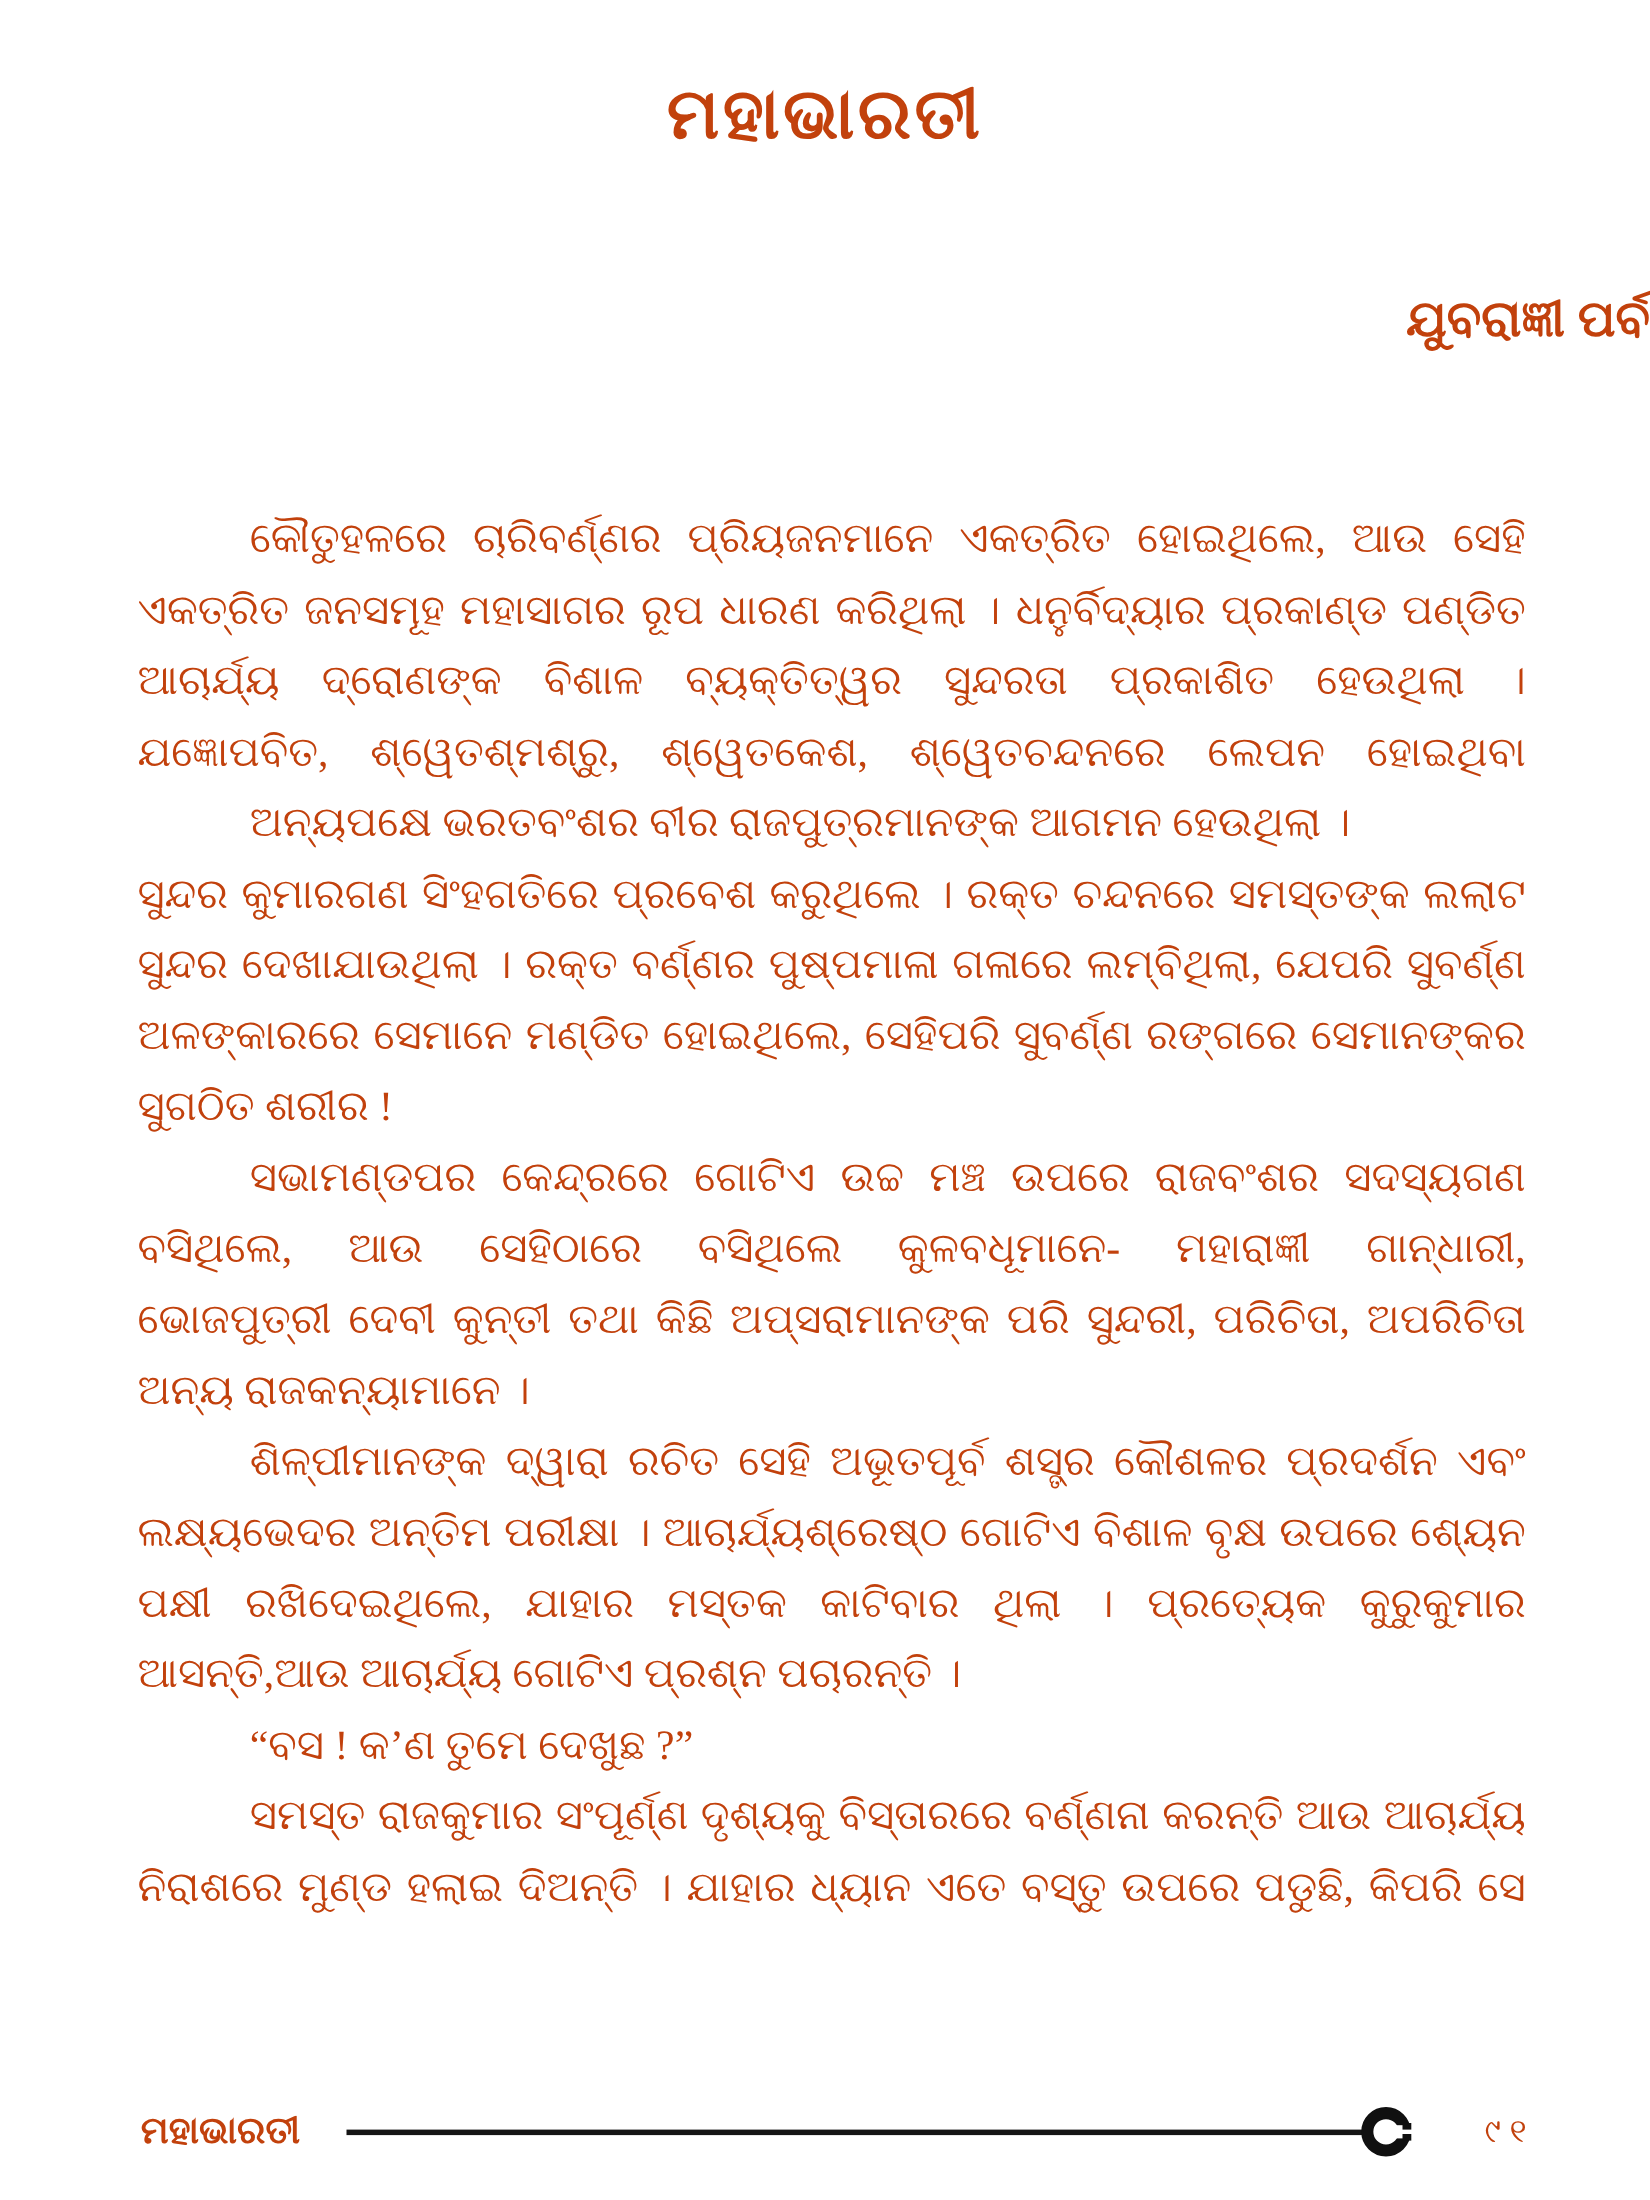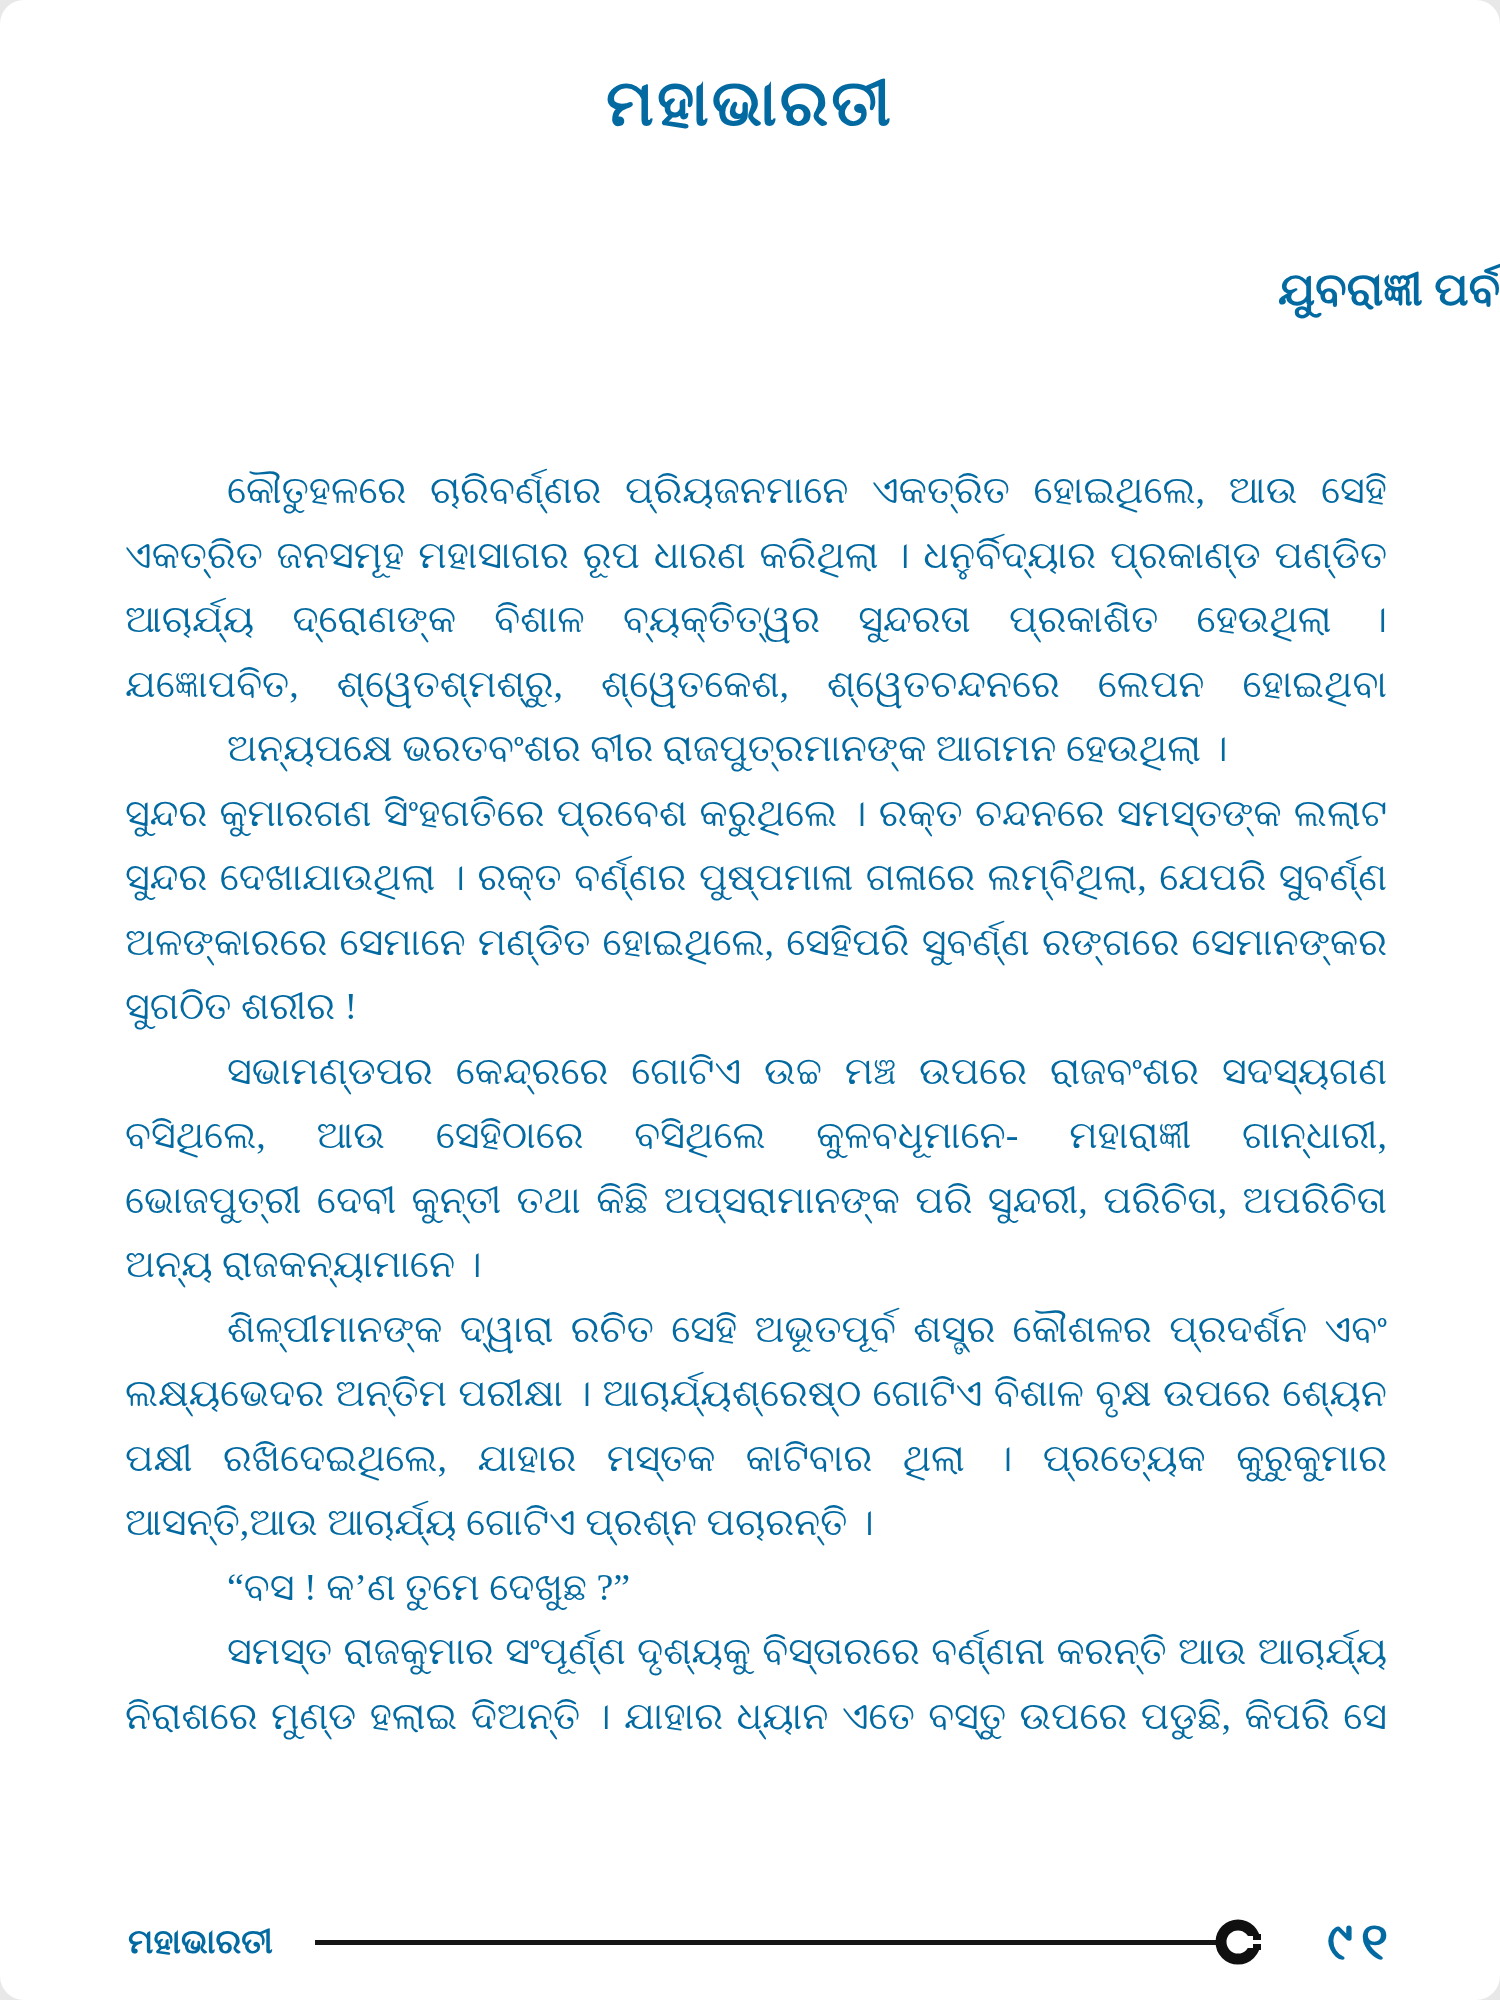--- a/index.html
+++ b/index.html
@@ -6,24 +6,23 @@
     margin: 0;
     padding: 0;
     background: #e8e8e8;
   }
   .page {
     position: relative;
     width: 1500px;
     height: 2000px;
     margin: 0 auto;
     background: #ffffff;
-    color: #0369a1;
+    color: #c2410c;
     font-family: "Liberation Serif", "DejaVu Serif", serif;
     overflow: hidden;
-    border-radius: 24px;
   }
   .book-title {
     position: absolute;
     top: 68px;
     left: 0;
     width: 100%;
     text-align: center;
     font-size: 64px;
     font-weight: bold;
     letter-spacing: 3px;
@@ -79,22 +78,22 @@
     margin-left: 42px;
     margin-right: -8px;
   }
   .footer-ornament {
     flex: 0 0 auto;
     width: 48px;
     height: 52px;
   }
   .footer-page-number {
     flex: 0 0 auto;
-    font-size: 52px;
-    font-weight: bold;
+    font-size: 30px;
+    font-weight: normal;
     margin-left: 64px;
     letter-spacing: 8px;
   }
 </style>
 </head>
 <body>
 
 <div class="page">
 
   <div class="book-title">ମହାଭାରତୀ</div>

